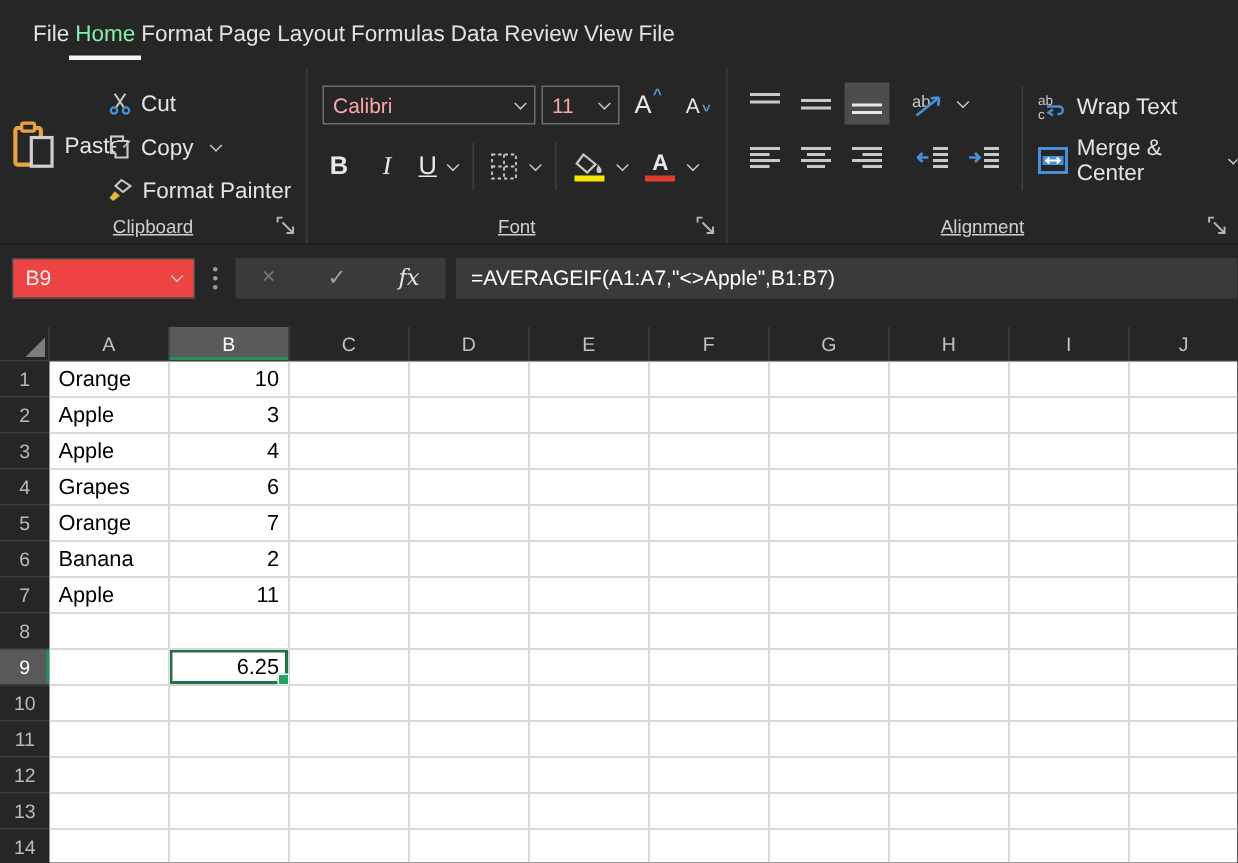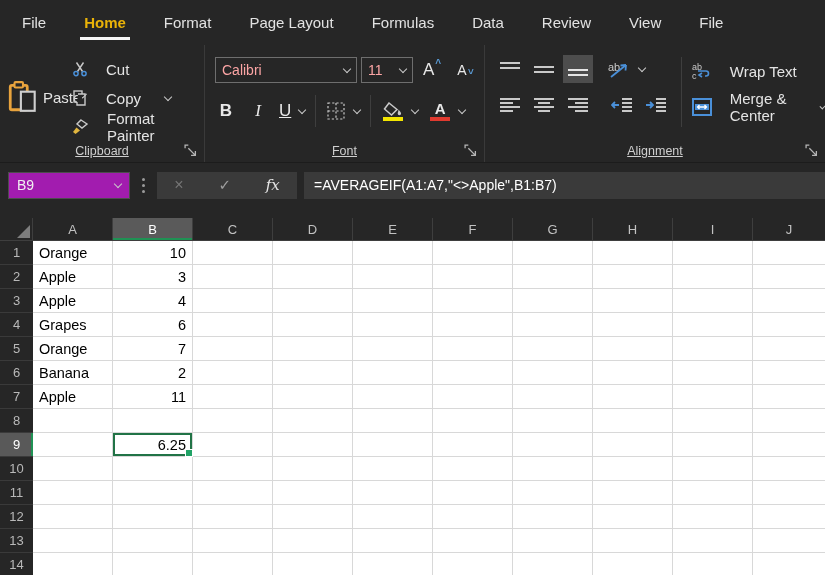--- a/index.html
+++ b/index.html
@@ -2,34 +2,34 @@
 <html><head>
 <meta charset="utf-8">
 <style>
   * { margin:0; padding:0; box-sizing:border-box; }
   html,body { width:825px; height:575px; overflow:hidden; background:#262626;
               font-family:"Liberation Sans","DejaVu Sans",sans-serif; }
 
   
   .menubar { height:45px; display:flex; align-items:center; padding-left:20px; gap:34px; }
   .tab { color:#e2e2e2; font-size:15px; position:relative; cursor:default; padding:4px 2px; }
-  .tab.active { color:#eab308; font-weight:700; }
+  .tab.active { color:#86efac; font-weight:400; }
   .tab.active::after { content:''; position:absolute; left:-2px; right:-2px; bottom:-5px;
                        height:3px; background:#f5f5f5; }
 
   
   .ribbon { height:117px; display:flex; position:relative; }
   .group { position:relative; height:100%; border-right:1px solid #3a3a3a; }
   .group:last-child { border-right:none; }
   .group-label { position:absolute; bottom:4px; left:0; right:0; text-align:center;
                  color:#cfcfcf; font-size:12.5px;text-decoration:underline; }
   .launcher { position:absolute; bottom:4px; right:6px; width:14px; height:14px; }
   .g-clip { width:205px; } .g-font { width:280px; } .g-align { flex:1; }
 
-  .btn { display:flex; align-items:center; color:#e4e4e4; font-size:15px; gap:18px; }
+  .btn { display:flex; align-items:center; color:#e4e4e4; font-size:15px; gap:6px; }
   .chev { width:6px; height:6px; border-right:1.5px solid #c9c9c9; border-bottom:1.5px solid #c9c9c9;
           transform:rotate(45deg); display:inline-block; margin-top:-3px; }
   .vsep { width:1px; background:#3e3e3e; }
 
   
   .clip-inner { display:flex; padding:10px 0 0 6px; }
   .paste-btn { width:58px; display:flex; flex-direction:row; align-items:center; color:#e4e4e4;
                font-size:15px; gap:3px; padding-top:2px; }
   .clip-col { display:flex; flex-direction:column; gap:9px; margin-left:8px; padding-top:4px; }
   .clip-col .btn { height:20px; }
@@ -56,21 +56,21 @@
   .al-row { display:flex; align-items:center; gap:4px; }
   .al-btn { width:30px; height:28px; display:flex; align-items:center; justify-content:center; }
   .al-btn.selected { background:#4d4d4d; }
   .tall-sep { width:1px; background:#3e3e3e; margin:2px 10px 6px 10px; }
   .al-right { display:flex; flex-direction:column; gap:10px; padding-top:3px; }
   .al-right .btn { height:26px; }
 
   
   .formula-bar { height:45px; display:flex; align-items:center; padding:0 0 0 8px;
                  border-top:1px solid #1c1c1c; }
-  .namebox { width:122px; height:27px; background:#a21caf; border:1px solid #4d4d4d; color:#f0f0f0;
+  .namebox { width:122px; height:27px; background:#ef4444; border:1px solid #4d4d4d; color:#f0f0f0;
              font-size:14px; display:flex; align-items:center; padding:0 8px; justify-content:space-between; }
   .dots { display:flex; flex-direction:column; gap:3px; margin:0 12px; }
   .dots i { width:3px; height:3px; background:#9a9a9a; border-radius:50%; }
   .fxpanel { width:140px; height:27px; background:#3a3a3a; display:flex; align-items:center;
              justify-content:space-around; }
   .fxpanel .x { color:#757575; font-size:16px; }
   .fxpanel .ck { color:#9f9f9f; font-size:15px; }
   .fxpanel .fx { color:#e6e6e6; font-size:15px; font-style:italic; font-family:"DejaVu Serif",serif; }
   .ffield { flex:1; height:27px; background:#3a3a3a; margin-left:7px; color:#fff; font-size:14px;
             display:flex; align-items:center; padding:0 10px; white-space:nowrap; }
@@ -95,21 +95,21 @@
   .cell.num { justify-content:flex-end; }
   .cell.selcell { box-shadow:inset 0 0 0 2px #217346; z-index:2; }
   .cell.selcell::after { content:''; position:absolute; right:-1px; bottom:-1px; width:6px; height:6px;
                          background:#21a366; border:1px solid #fff; z-index:3; }
   svg { display:block; }
 </style>
 </head>
 <body>
 
 <div class="menubar">
-  <div style="display:flex;gap:34px;align-items:center;text-align:right;">
+  <div style="display:flex;align-items:center;text-align:right;">
       <div class="tab">File</div>
       <div class="tab active">Home</div>
       <div class="tab">Format</div>
       <div class="tab">Page Layout</div>
       <div class="tab">Formulas</div>
       <div class="tab">Data</div>
       <div class="tab">Review</div>
       <div class="tab">View</div>
       <div class="tab">File</div>
     </div>

